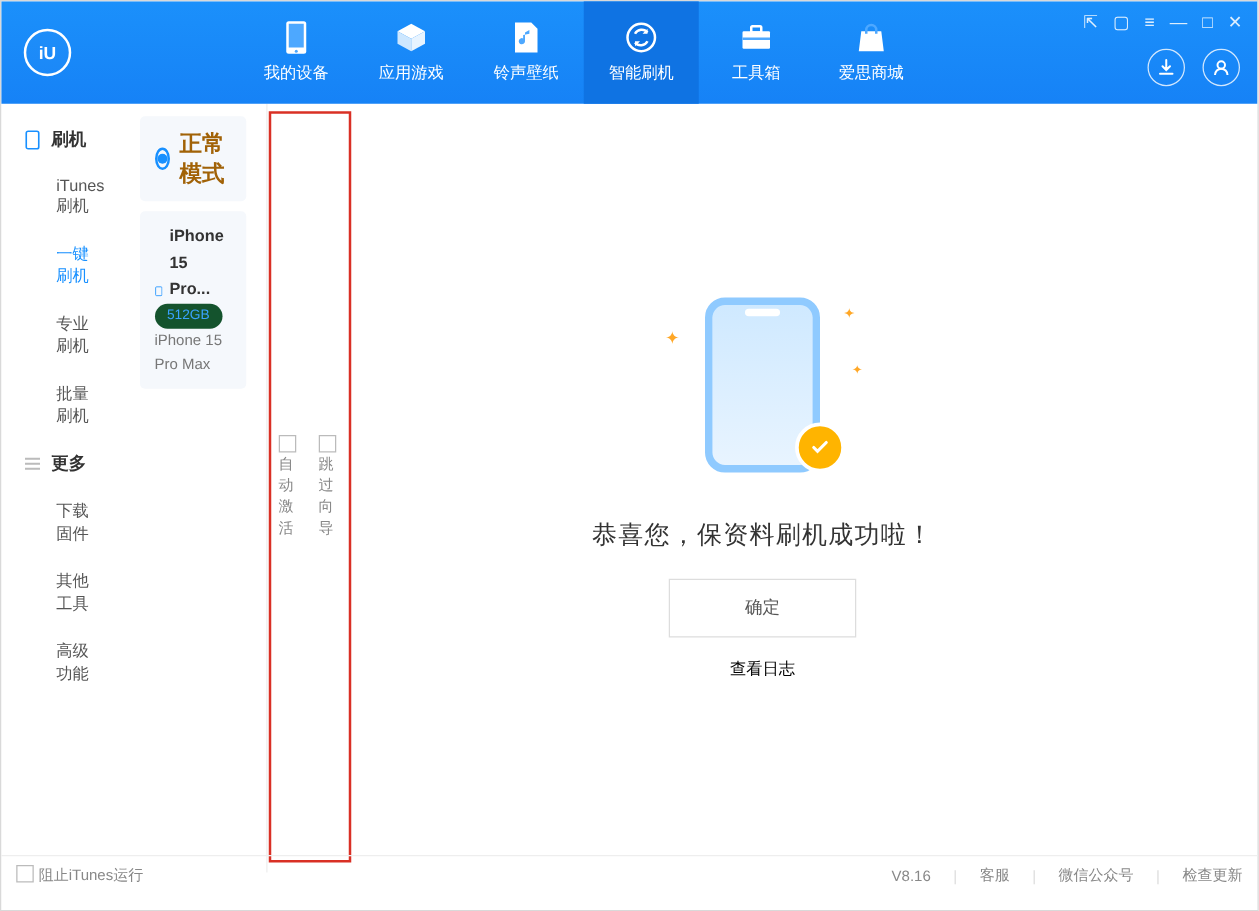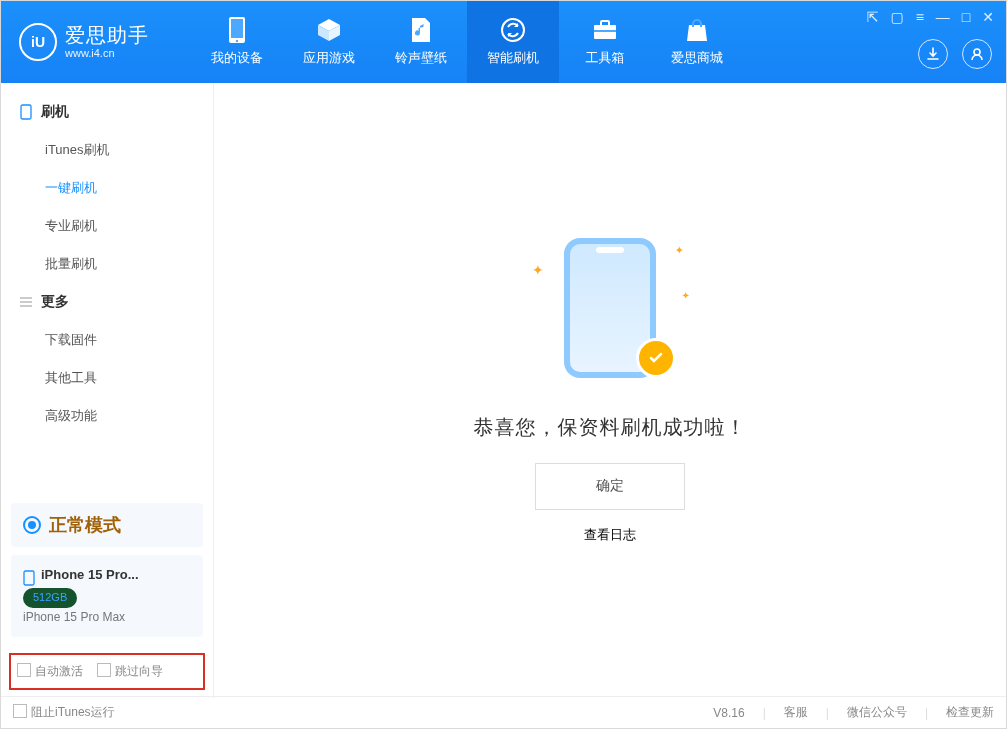--- a/index.html
+++ b/index.html
@@ -19,21 +19,21 @@
     .nav-icon { width: 26px; height: 26px; display: flex; align-items: center; justify-content: center; }
 
     .window-controls { position: absolute; top: 8px; right: 12px; display: flex; gap: 12px; align-items: center; opacity: .85; font-size: 14px; }
     .window-controls span { cursor: pointer; }
 
     .header-right { position: absolute; right: 14px; bottom: 14px; display: flex; gap: 14px; }
     .circle-btn { width: 30px; height: 30px; border-radius: 50%; border: 1.5px solid rgba(255,255,255,.8); display: flex; align-items: center; justify-content: center; cursor: pointer; }
 
     
     .body { display: flex; height: calc(729px - 82px - 32px); }
-    .sidebar { width: 213px; border-right: 1px solid #eee; display: flex; flex-direction: column; }
+    .sidebar { width: 213px; border-right: 1px solid #eee; display: flex; flex-direction: row; }
     .side-scroll { flex: 1; padding-top: 10px; }
     .side-group-title { display: flex; align-items: center; gap: 8px; padding: 10px 18px; font-size: 14px; color: #333; font-weight: 700; }
     .side-group-title .grp-icon { width: 14px; height: 14px; display: flex; align-items: center; justify-content: center; color: #999; }
     .side-item { padding: 10px 18px 10px 44px; font-size: 13px; color: #555; cursor: pointer; }
     .side-item.active { color: #1890ff; }
 
     .device-block { padding: 10px; display: flex; flex-direction: column; gap: 8px; }
     .mode-card, .device-card { background: #f5f8fc; border-radius: 4px; padding: 10px 12px; }
     .mode-card { display: flex; align-items: center; gap: 8px; font-size: 18px; font-weight: 700; color: #a16207; }
     .mode-dot { width: 18px; height: 18px; border-radius: 50%; border: 2px solid #1890ff; display: flex; align-items: center; justify-content: center; }
@@ -53,36 +53,32 @@
     .spark { position: absolute; font-size: 14px; color: #ffa726; }
     .spark.s1 { left: 2px; top: 24px; }
     .spark.s2 { right: 6px; top: 6px; font-size: 11px; }
     .spark.s3 { right: 0; top: 52px; font-size: 10px; }
 
     .success-text { font-size: 20px; color: #333; letter-spacing: 1px; margin-bottom: 22px; }
     .ok-btn { width: 150px; height: 47px; border: 1px solid #ddd; background: #fff; font-size: 14px; color: #555; cursor: pointer; margin-bottom: 16px; }
     .view-log { font-size: 13px; color: #000000; cursor: pointer; }
 
     
-    .footer { position: absolute; left: 0; right: 0; bottom: 0; height: 32px; border-top: 1px solid #eee; display: flex; padding: 0 12px; font-size: 12px; color: #888; justify-content: space-between; }
+    .footer { position: absolute; left: 0; right: 0; bottom: 12px; height: 32px; border-top: 1px solid #eee; display: flex; padding: 0 12px; font-size: 12px; color: #888; justify-content: space-between; }
     .footer .left { display: flex; align-items: center; gap: 4px; }
     .footer .right { display: flex; align-items: center; gap: 18px; }
     .footer .sep { color: #ddd; }
     .footer .link { cursor: pointer; }
   </style>
 </head>
 <body>
 
 <div class="header">
   <div class="logo-area">
     <div class="logo-badge">iU</div>
-    <div class="brand">
-      <div class="brand-cn">爱思助手</div>
-      <div class="brand-en">www.i4.cn</div>
-    </div>
   </div>
   <div class="nav">
     <div class="nav-item">
       <span class="nav-icon">
           <svg width="22" height="28" viewBox="0 0 22 28">
             <rect x="3" y="1" width="16" height="26" rx="2" fill="#fff"></rect>
             <rect x="5" y="3" width="12" height="19" fill="#4da8ff"></rect>
             <circle cx="11" cy="25" r="1.2" fill="#4da8ff"></circle>
           </svg>
         </span>

